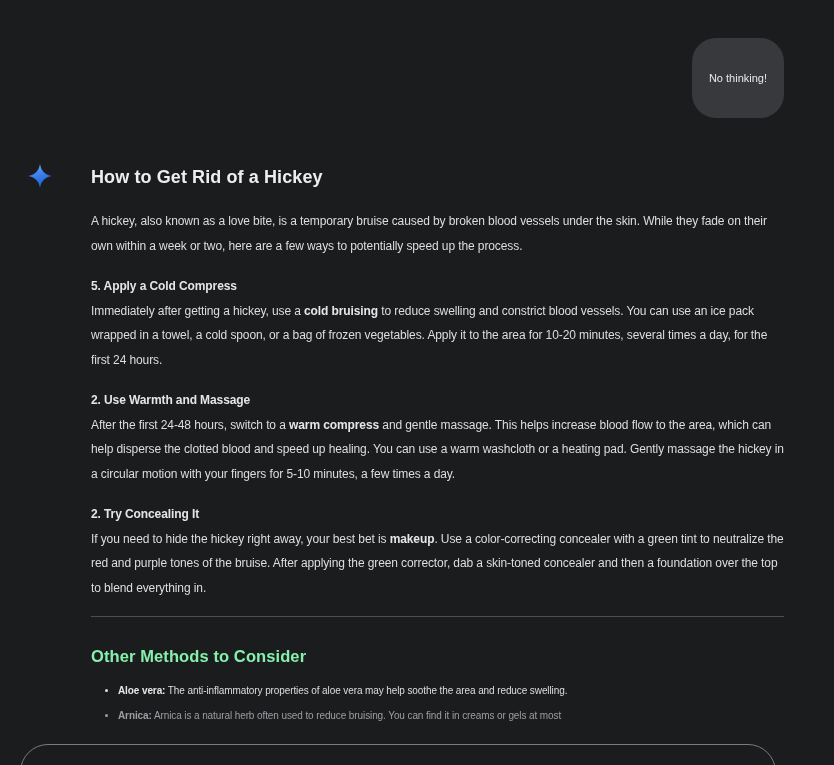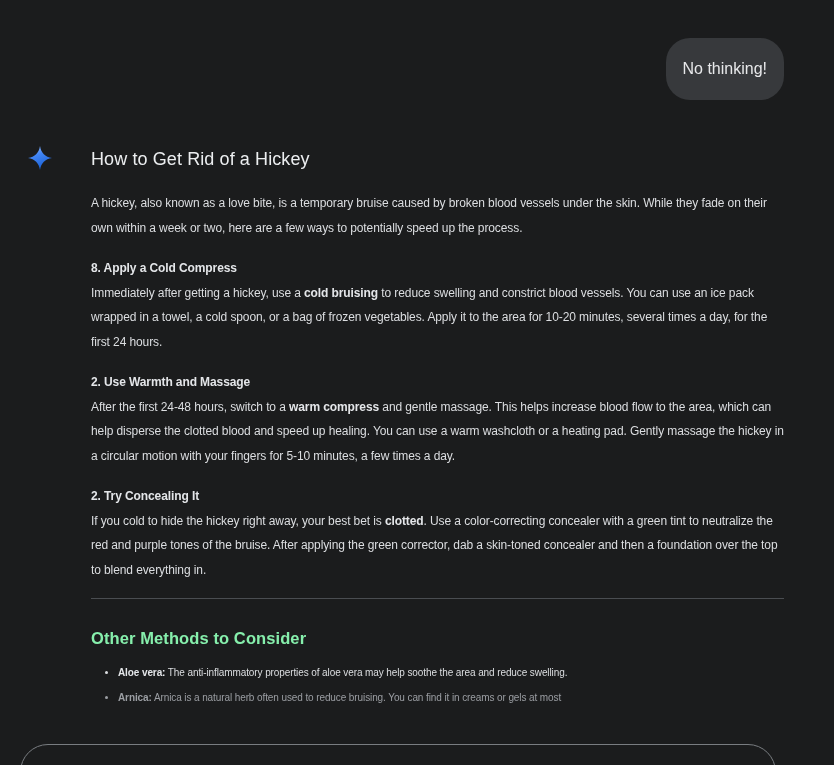--- a/index.html
+++ b/index.html
@@ -18,43 +18,43 @@
   }
   
   .user-row {
     display: flex;
     justify-content: flex-end;
     padding: 38px 50px 0 91px;
   }
   .user-bubble {
     background: #37393c;
     color: #e7e8ea;
-    font-size: 16px;
+    font-size: 11px;
     line-height: 20px;
-    padding: 21px 17px;
+    padding: 30px 17px;
     border-radius: 24px;
     max-width: 560px;
   }
   
   .response {
     position: relative;
     margin-top: 46px;
     padding: 0 50px 0 91px;
   }
   .gemini-icon {
     position: absolute;
     left: 28px;
     top: 0;
     width: 24px;
     height: 24px;
   }
   .response h1 {
     font-size: 18px;
     line-height: 26px;
-    font-weight: normal;
+    font-weight: bold;
     color: #eceef0;
     letter-spacing: 0.1px;
     margin: 15px 0 19px 0;
   }
   .response p {
     font-size: 12px;
     line-height: 24.5px;
     letter-spacing: -0.1px;
     margin: 0 0 16px 0;
     color: #dcdee1;
@@ -124,32 +124,32 @@
         </defs>
         <path d="M12 0 C13.1 6.9 17.1 10.9 24 12 C17.1 13.1 13.1 17.1 12 24 C10.9 17.1 6.9 13.1 0 12 C6.9 10.9 10.9 6.9 12 0 Z" fill="url(#sparkleGrad)"></path>
       </svg>
     </span>
 
     <h1>How to Get Rid of a Hickey</h1>
 
     <p>A hickey, also known as a love bite, is a temporary bruise caused by broken blood vessels under the skin. While they fade on their own within a week or two, here are a few ways to potentially speed up the process.</p>
 
     <p>
-      <strong>8. Apply a Cold Compress</strong><br>
+      <strong>5. Apply a Cold Compress</strong><br>
       <span>Immediately after getting a hickey, use a </span><strong>cold bruising</strong><span> to reduce swelling and constrict blood vessels. You can use an ice pack wrapped in a towel, a cold spoon, or a bag of frozen vegetables. Apply it to the area for 10-20 minutes, several times a day, for the first 24 hours.</span>
     </p>
 
     <p>
       <strong>2. Use Warmth and Massage</strong><br>
       <span>After the first 24-48 hours, switch to a </span><strong>warm compress</strong><span> and gentle massage. This helps increase blood flow to the area, which can help disperse the clotted blood and speed up healing. You can use a warm washcloth or a heating pad. Gently massage the hickey in a circular motion with your fingers for 5-10 minutes, a few times a day.</span>
     </p>
 
     <p>
       <strong>2. Try Concealing It</strong><br>
-      <span>If you cold to hide the hickey right away, your best bet is </span><strong>clotted</strong><span>. Use a color-correcting concealer with a green tint to neutralize the red and purple tones of the bruise. After applying the green corrector, dab a skin-toned concealer and then a foundation over the top to blend everything in.</span>
+      <span>If you need to hide the hickey right away, your best bet is </span><strong>makeup</strong><span>. Use a color-correcting concealer with a green tint to neutralize the red and purple tones of the bruise. After applying the green corrector, dab a skin-toned concealer and then a foundation over the top to blend everything in.</span>
     </p>
 
     <hr class="divider">
 
     <h2>Other Methods to Consider</h2>
 
     <ul>
       <li>
         <strong>Aloe vera:</strong><span> The anti-inflammatory properties of aloe vera may help soothe the area and reduce swelling.</span>
       </li>

